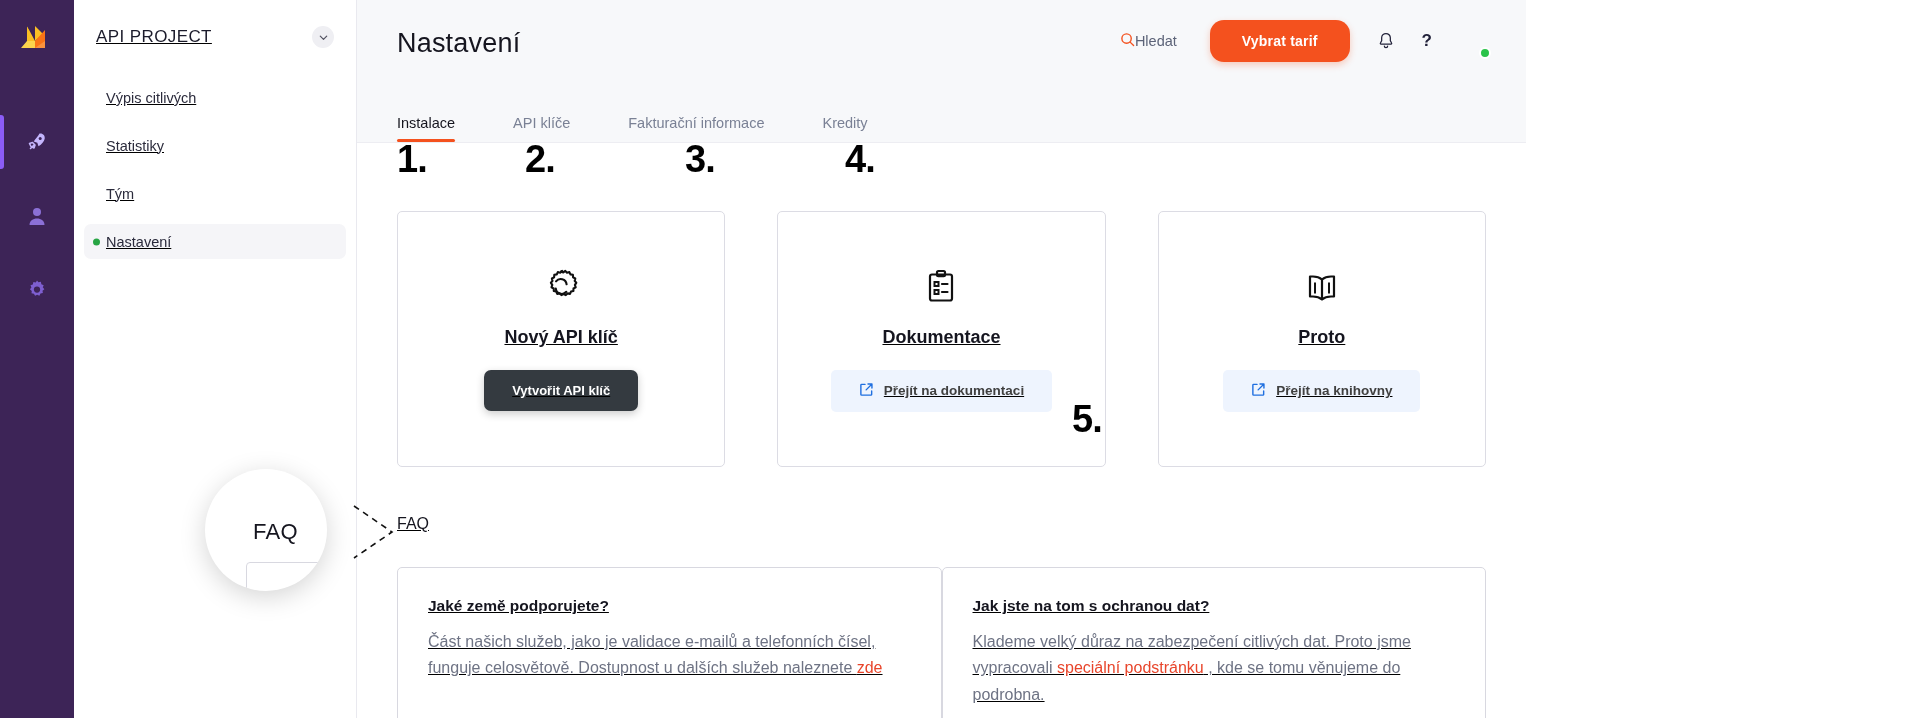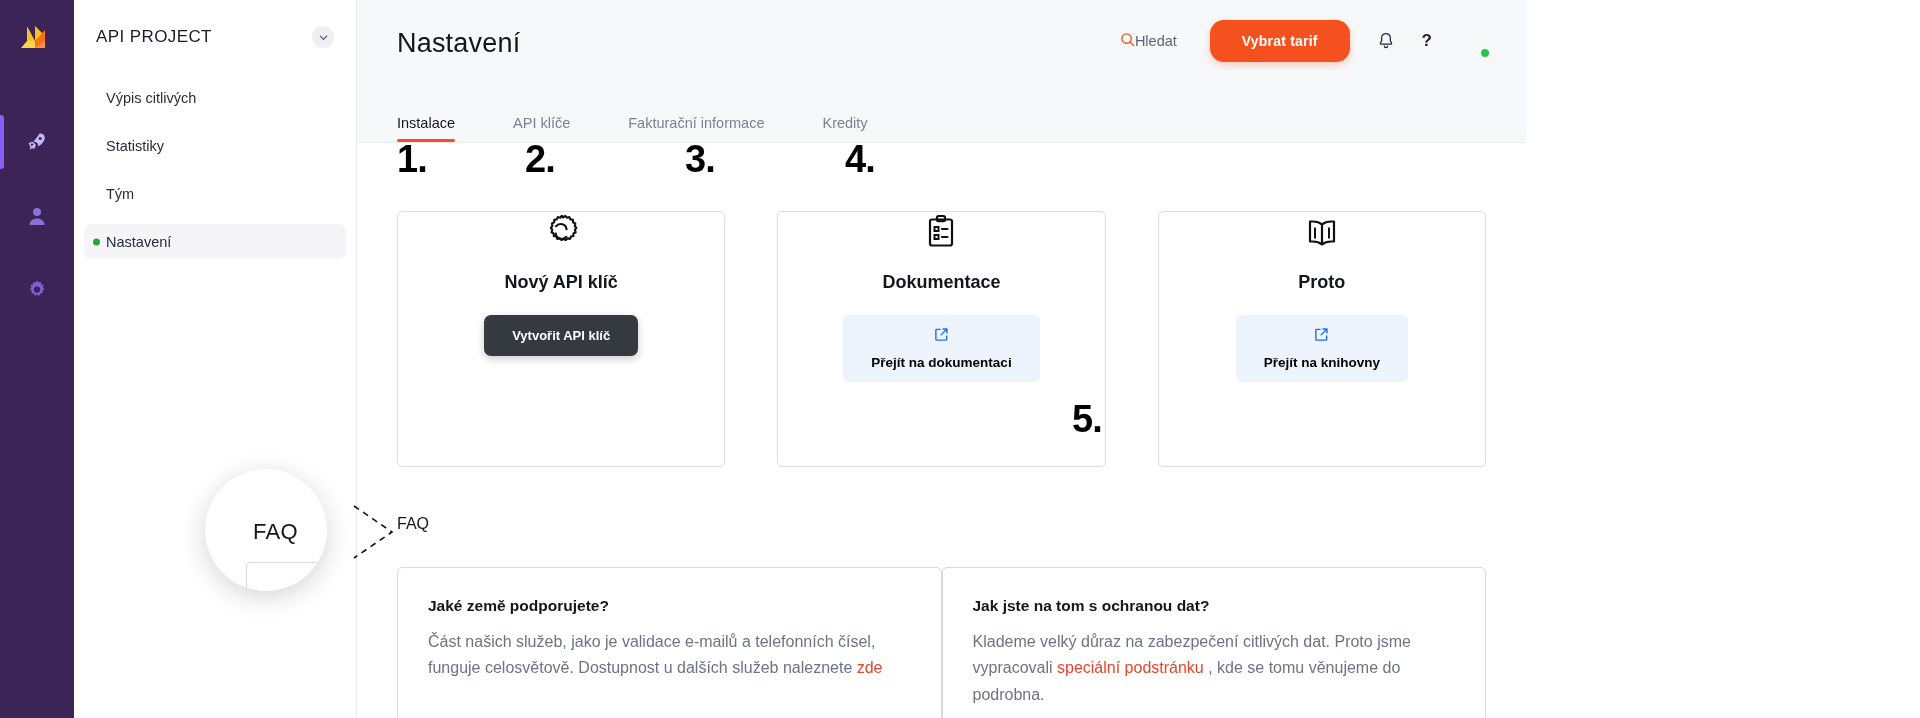--- a/index.html
+++ b/index.html
@@ -2,21 +2,21 @@
 <html><head>
 <meta charset="utf-8">
 <style>
   * { box-sizing: border-box; margin: 0; padding: 0; }
   html, body {
     width: 1920px; height: 718px;
     overflow: hidden;
     font-family: "Liberation Sans", sans-serif;
     background: #ffffff;
   }
-  .app { position: relative; width: 1526px; height: 718px; display: flex; }
+  .app { position: relative; width: 1526px; height: 718px; display: flex; text-decoration: underline; }
 
   
   .rail {
     width: 74px; height: 718px;
     background: #3d2457;
     position: relative;
     flex: 0 0 74px;
   }
   .rail-logo {
     position: absolute; top: 16px; left: 17px;
@@ -158,40 +158,40 @@
   .cards {
     display: flex; gap: 52px;
     margin-top: 68px;
   }
   .card {
     flex: 1 1 0;
     height: 256px;
     border: 1px solid #dcdce4;
     border-radius: 5px;
     background: #fff;
-    display: flex; flex-direction: column; align-items: center; justify-content: flex-start;
+    display: flex; flex-direction: column; align-items: center; justify-content: center;
     position: relative;
   }
   .card-icon { margin-bottom: 16px; }
   .card-title {
     font-size: 18px; font-weight: 600; color: #15151f; margin-bottom: 22px;
   }
   .btn-dark {
     background: #343a40; color: #fff;
     border: none; border-radius: 7px;
     font-size: 13px; font-weight: 700;
     padding: 13px 28px; cursor: pointer;
     box-shadow: 0 3px 8px rgba(0,0,0,.2);
   }
   .btn-link {
-    background: #eef4fe; color: #000000;
+    background: #eef4fe; color: #404040;
     border: none; border-radius: 5px;
     font-size: 13.5px; font-weight: 600;
     padding: 12px 28px; cursor: pointer;
-    display: inline-flex; align-items: center; gap: 10px; flex-direction: column;
+    display: inline-flex; align-items: center; gap: 10px;
   }
 
   .faq-heading {
     margin-top: 48px;
     font-size: 16px; color: #15151f; font-weight: 400;
   }
   .faq-cards { display: flex; gap: 0; margin-top: 34px; }
   .faq-card {
     flex: 1 1 0;
     border: 1px solid #d8d8e0;

